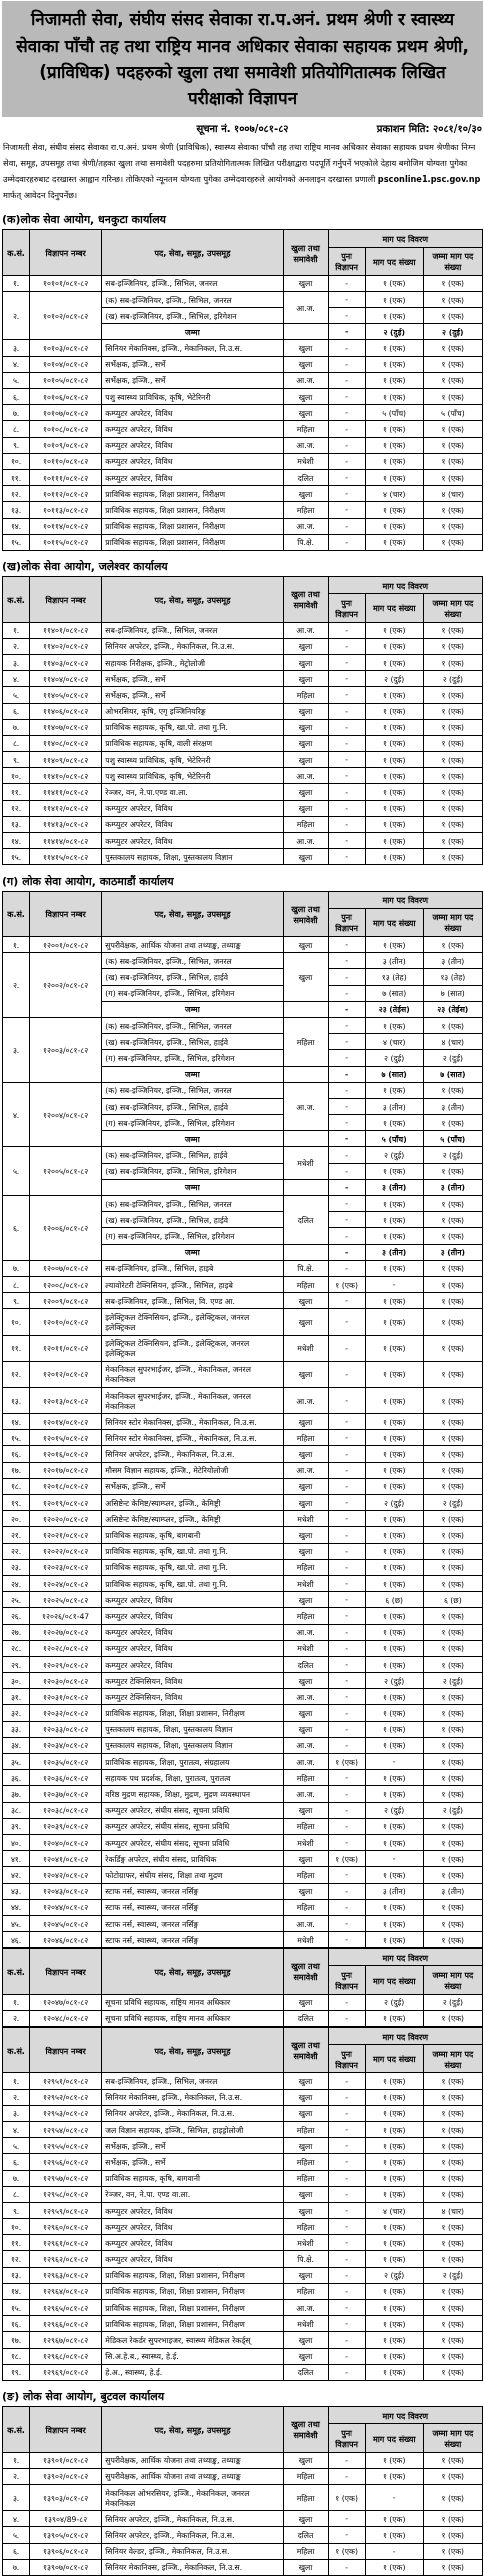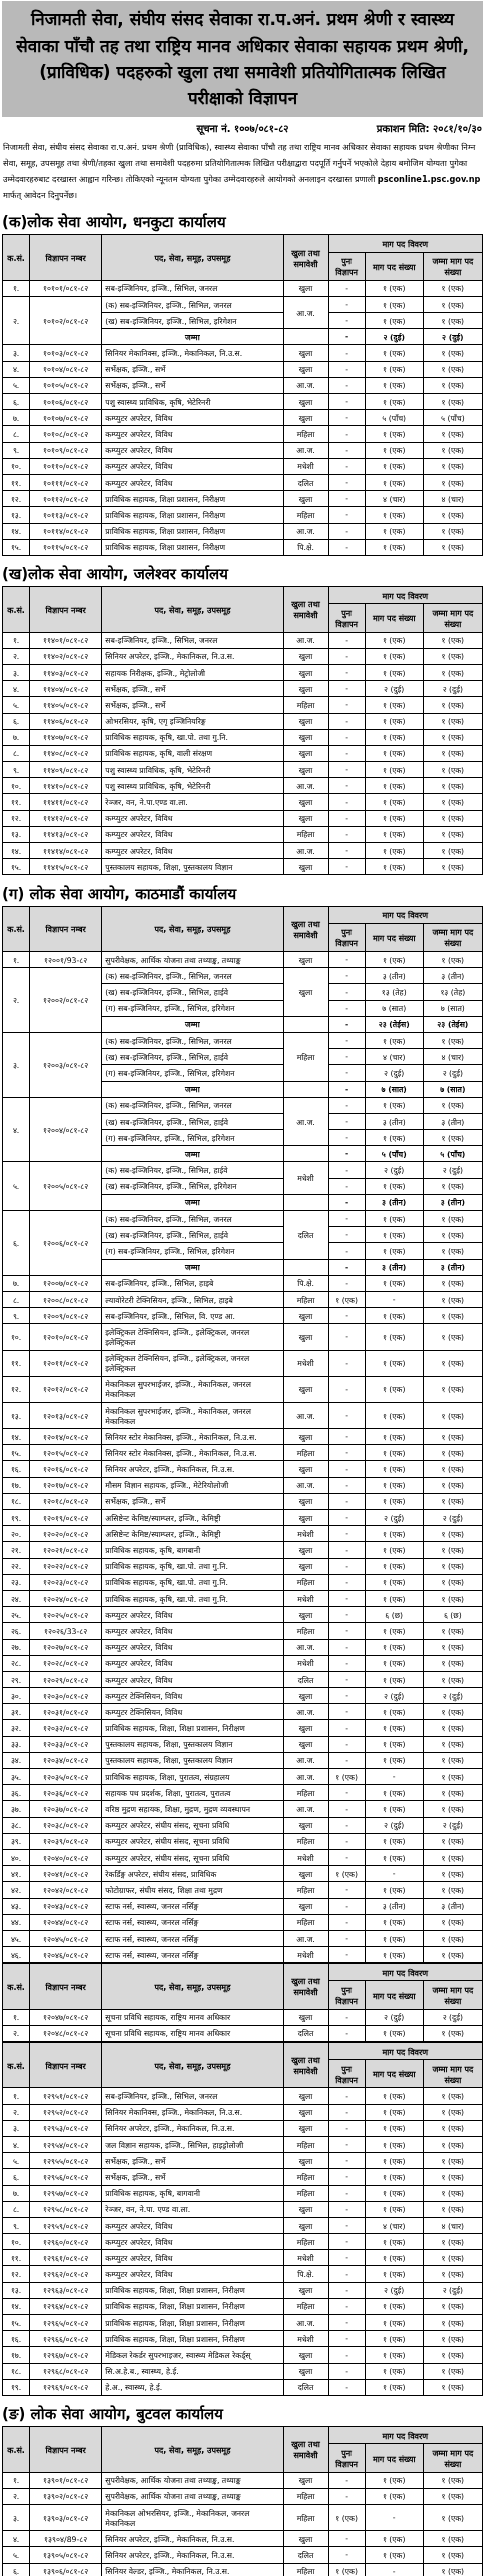--- a/index.html
+++ b/index.html
@@ -10,21 +10,21 @@
   .main-header { background:#b9b9b9; padding:5.2px 7.2px; text-align:center; margin:1px 0 2.1px 0; }
   .main-header h1 { margin:0; font-size:17px; line-height:1.55; font-weight:bold; }
 
   .notice-line { display:flex; align-items:baseline; font-weight:bold; font-size:10px; padding:2.1px 1px; }
   .notice-line .sp { flex:1; }
   .notice-line .mid { flex:1.2; text-align:center; white-space:nowrap; }
   .notice-line .right { flex:1; text-align:right; white-space:nowrap; }
 
   .intro { font-size:8.2px; line-height:1.95; margin:3.1px 1px 5.2px 1px; text-align:left; }
 
-  h2.section-title { font-size:15px; font-weight:bold; margin:7.2px 0 3.1px 0; }
+  h2.section-title { font-size:11px; font-weight:bold; margin:7.2px 0 3.1px 0; }
 
   table.vac, table.exam { border-collapse:collapse; width:100%; border:1px solid #000; }
   table.vac th, table.vac td, table.exam th, table.exam td { border:0.5px solid #000; padding:2.6px 3.1px; font-size:7.7px; vertical-align:middle; }
   table.vac th, table.exam th { background:#d9d9d9; font-weight:bold; text-align:center; font-size:8px; }
   td.c { text-align:center; }
   .b { font-weight:bold;text-align:center; }
   tr.sum td { font-weight:bold; }
 </style>
 </head>
 <body>
@@ -409,21 +409,21 @@
             </tr>
             <tr>
               <th>पुनः विज्ञापन</th>
               <th>माग पद संख्या</th>
               <th>जम्मा माग पद संख्या</th>
             </tr>
           </thead>
           <tbody>
             <tr>
               <td class="c">१.</td>
-              <td class="c">१२००१/93-८२</td>
+              <td class="c">१२००१/०८१-८२</td>
               <td>सुपरीवेक्षक, आर्थिक योजना तथा तथ्याङ्क, तथ्याङ्क</td>
               <td class="c">खुला</td>
               <td class="c">-</td>
               <td class="c">१ (एक)</td>
               <td class="c">१ (एक)</td>
             </tr>
             <tr>
               <td class="c" rowspan="4">२.</td>
               <td class="c" rowspan="4">१२००२/०८१-८२</td>
               <td>(क) सब-इञ्जिनियर, इञ्जि., सिभिल, जनरल</td>
@@ -723,21 +723,21 @@
               <td class="c">२५.</td>
               <td class="c">१२०२५/०८१-८२</td>
               <td>कम्प्युटर अपरेटर, विविध</td>
               <td class="c">खुला</td>
               <td class="c">-</td>
               <td class="c">६ (छ)</td>
               <td class="c">६ (छ)</td>
             </tr>
             <tr>
               <td class="c">२६.</td>
-              <td class="c">१२०२६/33-८२</td>
+              <td class="c">१२०२६/०८१-47</td>
               <td>कम्प्युटर अपरेटर, विविध</td>
               <td class="c">महिला</td>
               <td class="c">-</td>
               <td class="c">१ (एक)</td>
               <td class="c">१ (एक)</td>
             </tr>
             <tr>
               <td class="c">२७.</td>
               <td class="c">१२०२७/०८१-८२</td>
               <td>कम्प्युटर अपरेटर, विविध</td>

